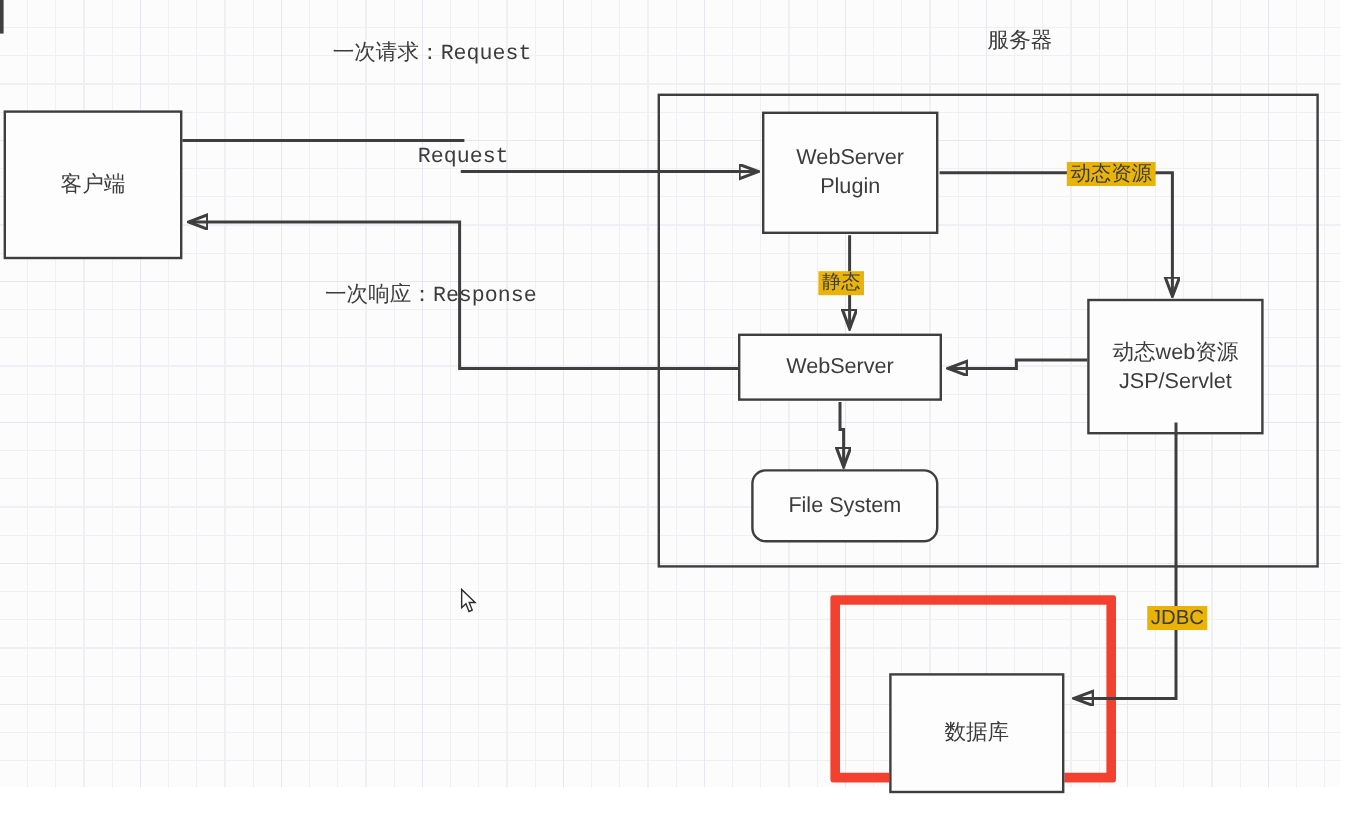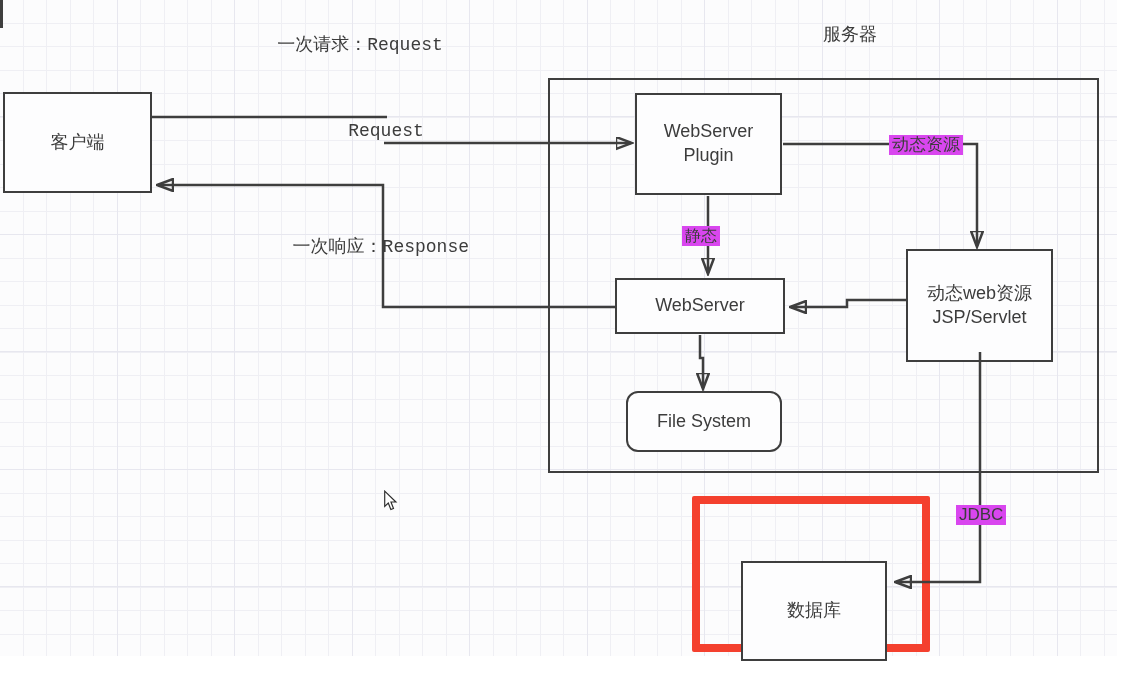--- a/index.html
+++ b/index.html
@@ -29,44 +29,44 @@
     text-align:center;font-size:18px;line-height:1.32;color:#3c3c3c;
   }
   .container-box{
     position:absolute;box-sizing:border-box;
     border:2px solid #3e3e3e;background:transparent;
   }
   .highlight-box{
     position:absolute;box-sizing:border-box;
     border:8px solid #f4402e;background:transparent;border-radius:2px;
   }
-  #node-client    {left:3px;  top:92px;  width:149px; height:101px;}
+  #node-client    {left:3px;  top:92px;  width:149px; height:124px;}
   #box-server     {left:548px;top:78px;  width:551px; height:395px;}
   #node-plugin    {left:635px;top:93px;  width:147px; height:102px;}
   #node-webserver {left:615px;top:278px; width:170px; height:56px;}
   #node-jsp       {left:906px;top:249px; width:147px; height:113px;}
   #node-filesystem{left:626px;top:391px; width:156px; height:61px;border-radius:12px;}
   #box-highlight  {left:692px;top:496px; width:238px; height:156px;}
   #node-database  {left:741px;top:531px; width:146px; height:100px;margin-top:30px;}
 
   
   svg.wires{position:absolute;left:0;top:0;width:1130px;height:678px;pointer-events:none;}
   svg.wires path{fill:none;stroke:#3e3e3e;stroke-width:2.5;}
 
   
   .lbl{
     position:absolute;font-size:18px;line-height:20px;color:#3c3c3c;
     white-space:nowrap;
   }
   .lbl.center{text-align:center;font-family:Liberation Mono, monospace;}
-  .lbl.online{background:#d946ef;padding:0 3px;}
+  .lbl.online{background:#eab308;padding:0 3px;}
   #lbl-request {left:250px;top:35px;width:220px;}
   #lbl-server  {left:790px;top:25px;width:120px;}
   #lbl-network {left:326px;top:121px;width:120px;}
-  #lbl-response{left:249px;top:237px;width:220px;text-align:right;}
+  #lbl-response{left:249px;top:237px;width:220px;}
   #lbl-static  {left:682px;top:226px;font-size:16px;}
   #lbl-dynamic {left:889px;top:135px;font-size:17px;}
   #lbl-jdbc    {left:956px;top:505px;font-size:17px;}
 
   
   .cursor{position:absolute;left:383px;top:490px;width:15px;height:22px;}
 </style>
 </head>
 <body>
 

